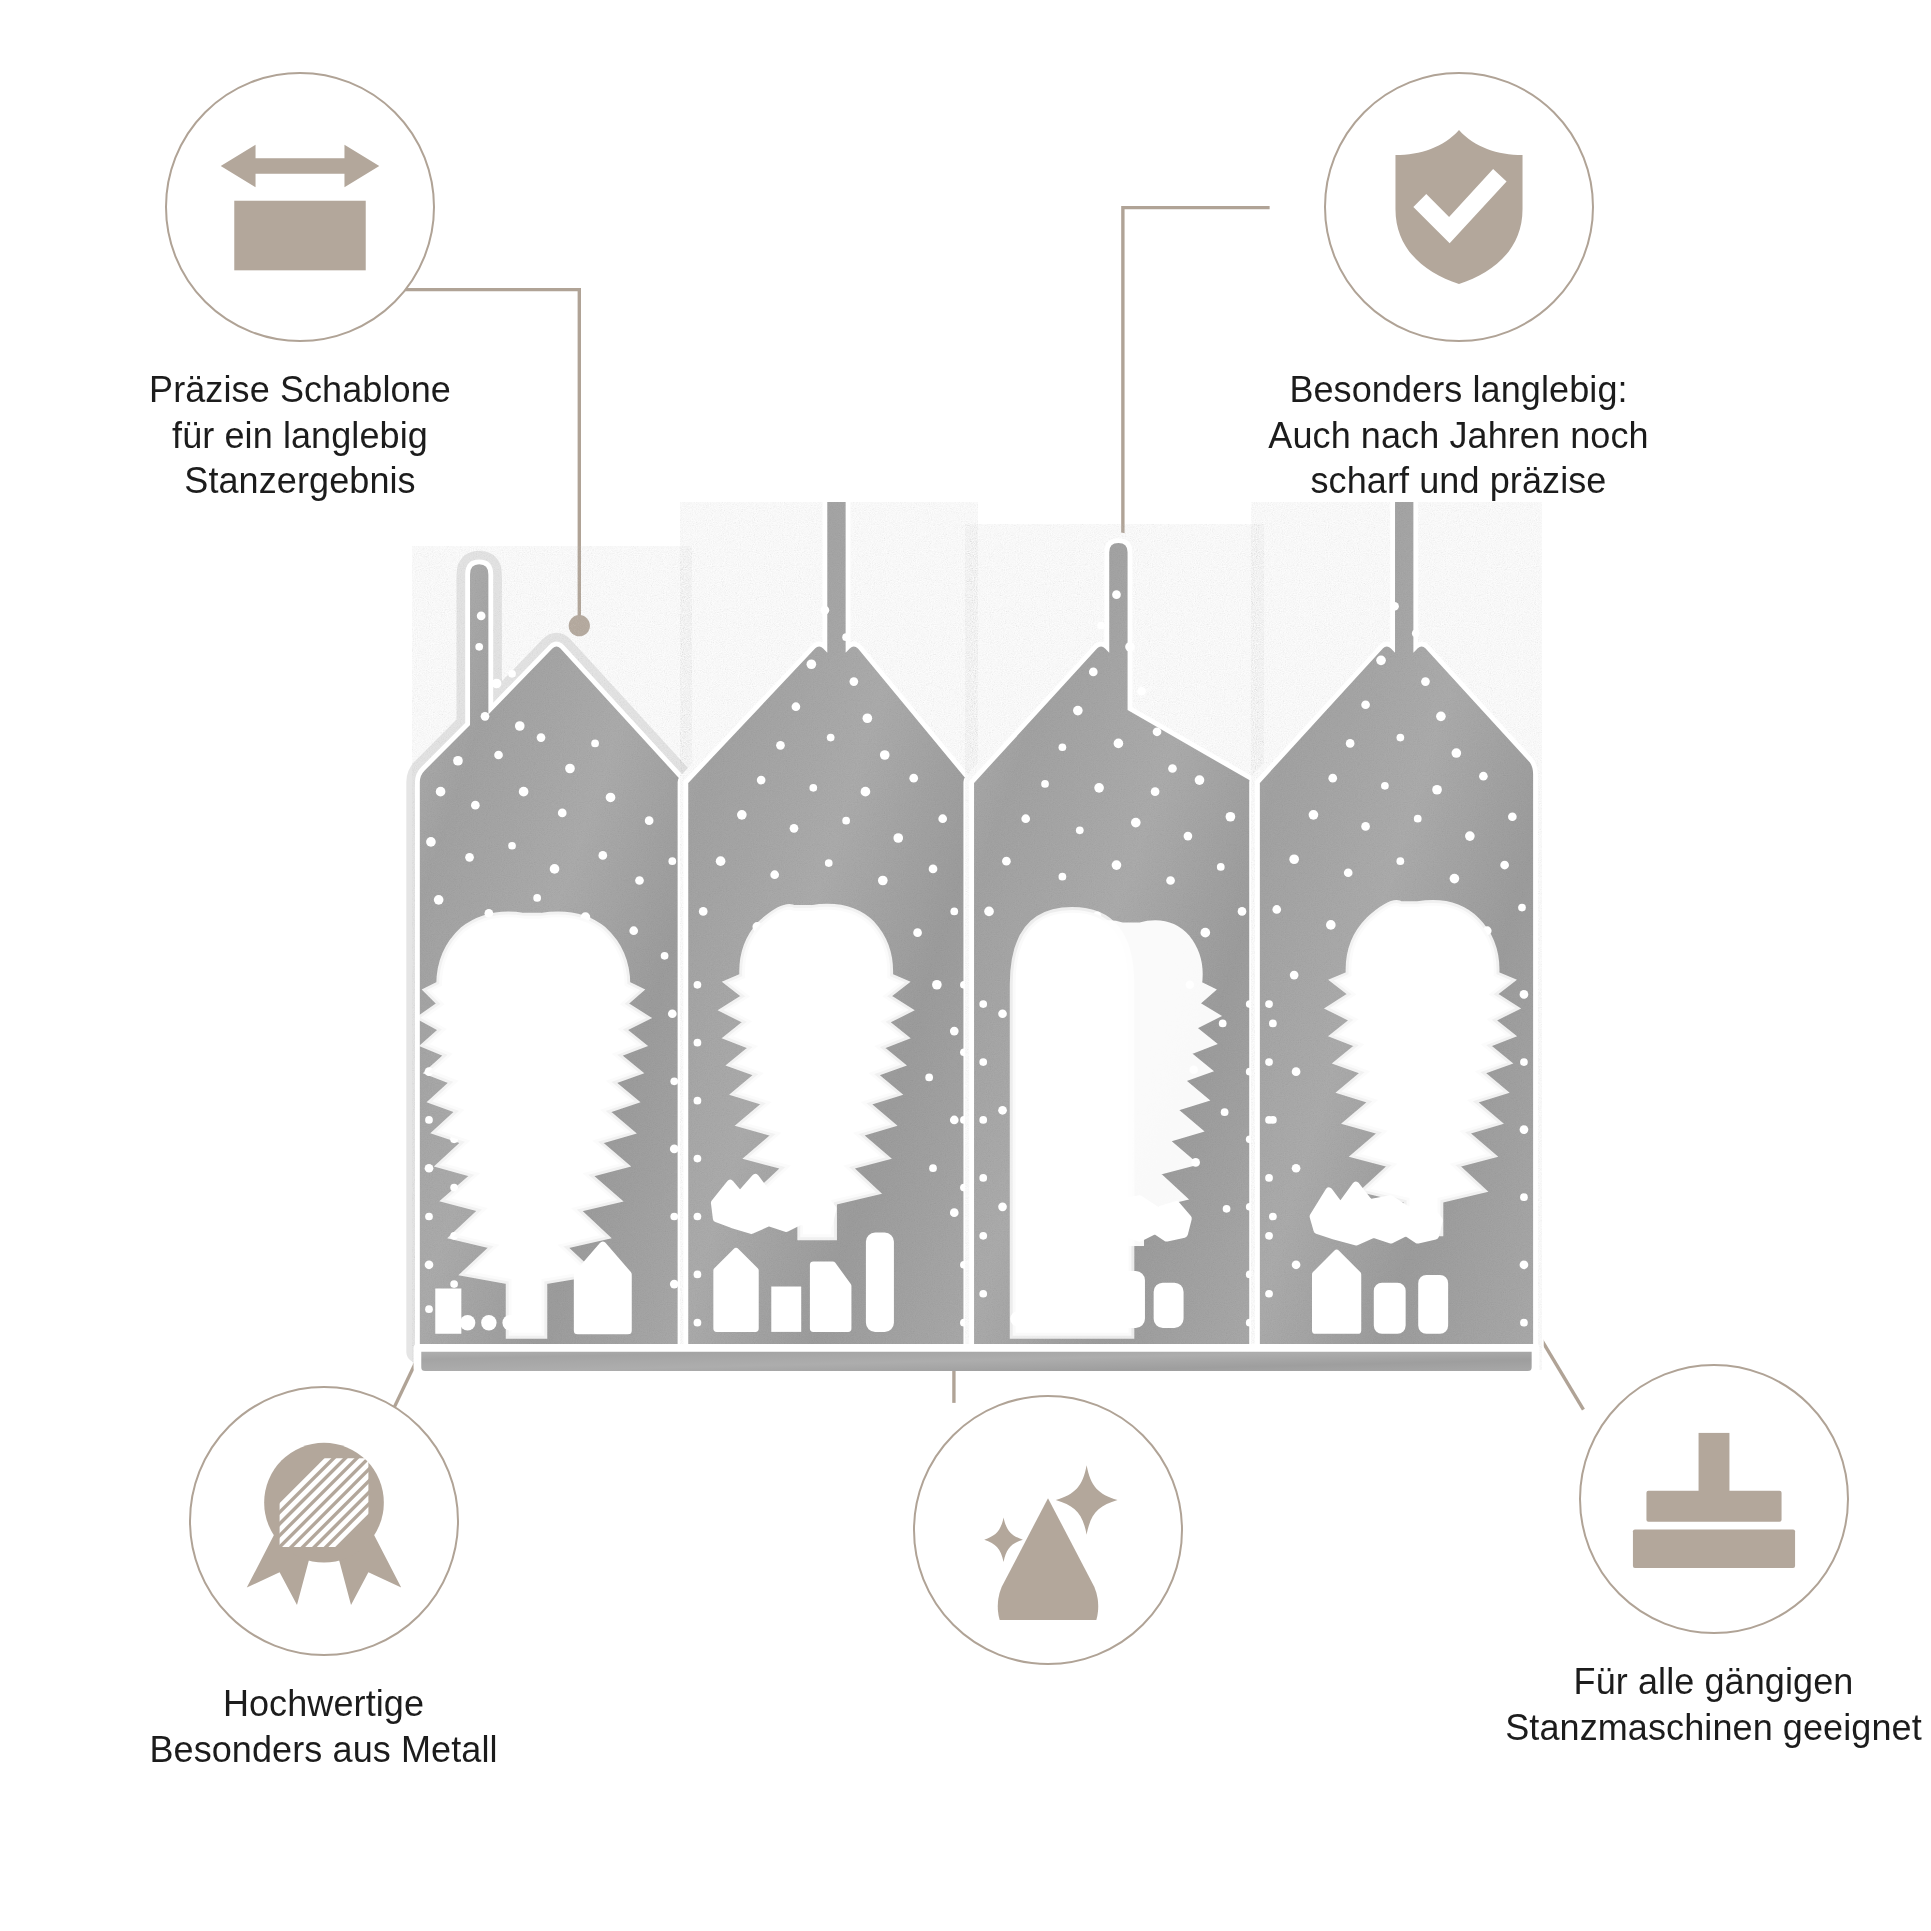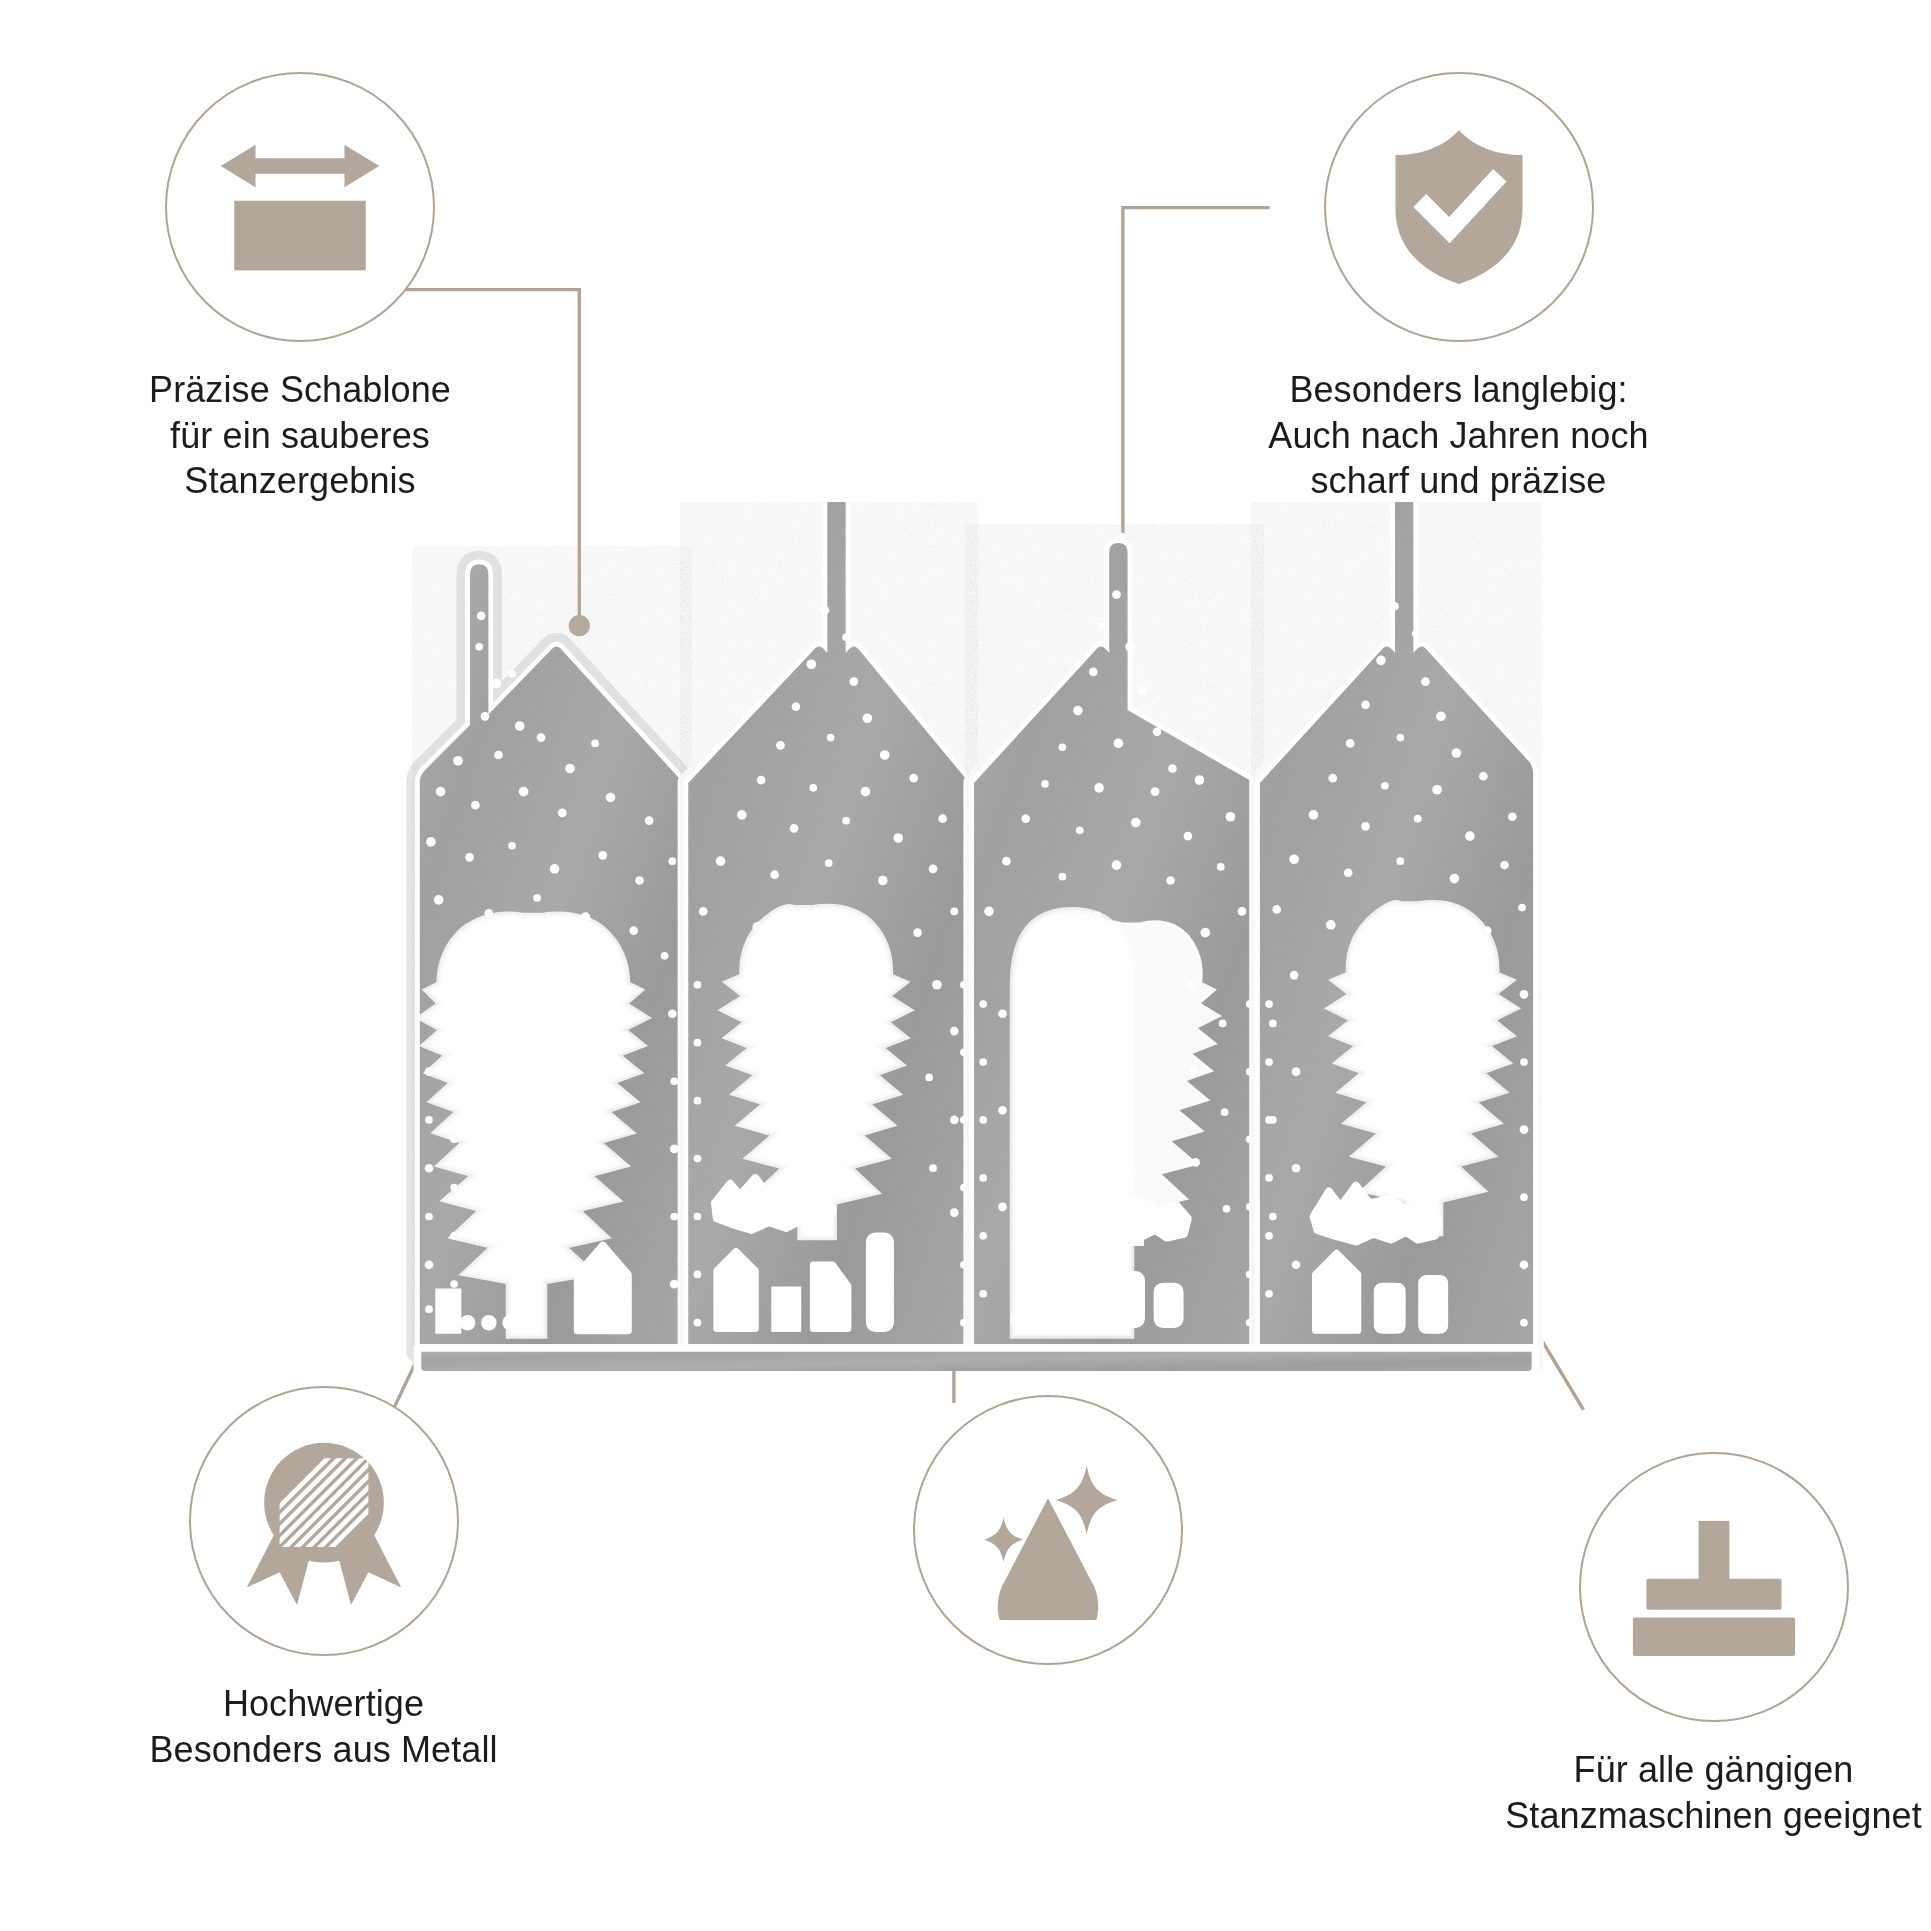--- a/index.html
+++ b/index.html
@@ -68,21 +68,21 @@
     letter-spacing: 0.1px;
     white-space: pre-line;
     max-width: 502px;
   }
 
   
   #feature-precise      { left: 97px;  top: 72px;  width: 406px; }
   #feature-durable      { left: 1246px; top: 72px;  width: 425px; }
   #feature-metal        { left: 111px;  top: 1386px; width: 425px; }
   #feature-sharp        { left: 816px;  top: 1395px; width: 463px; }
-  #feature-machines     { left: 1501px; top: 1452px; width: 425px; }
+  #feature-machines     { left: 1501px; top: 1364px; width: 425px; }
 
   #feature-precise  .feature-circle,
   #feature-durable  .feature-circle,
   #feature-metal    .feature-circle,
   #feature-sharp    .feature-circle,
   #feature-machines .feature-circle { margin: 0 auto; }
 </style>
 </head>
 <body>
 
@@ -534,21 +534,21 @@
   <div class="feature" id="feature-precise">
     <div class="feature-circle">
       <svg width="174" height="145" viewBox="0 0 180 150">
 
         <path d="M 8 32 L 44 10 L 44 24 L 136 24 L 136 10 L 172 32 L 136 54 L 136 40 L 44 40 L 44 54 Z" fill="#b3a79b"></path>
 
         <rect x="22" y="68" width="136" height="72" fill="#b3a79b"></rect>
       </svg>
     </div>
     <div class="feature-label">Präzise Schablone
-für ein sauberes
+für ein langlebig
 Stanzergebnis</div>
   </div>
 
   <div class="feature" id="feature-durable">
     <div class="feature-circle">
       <svg width="154" height="162" viewBox="0 0 160 168">
         <path d="M 80 4
                  C 64 22 40 30 14 30
                  L 14 86
                  C 14 128 44 152 80 164

